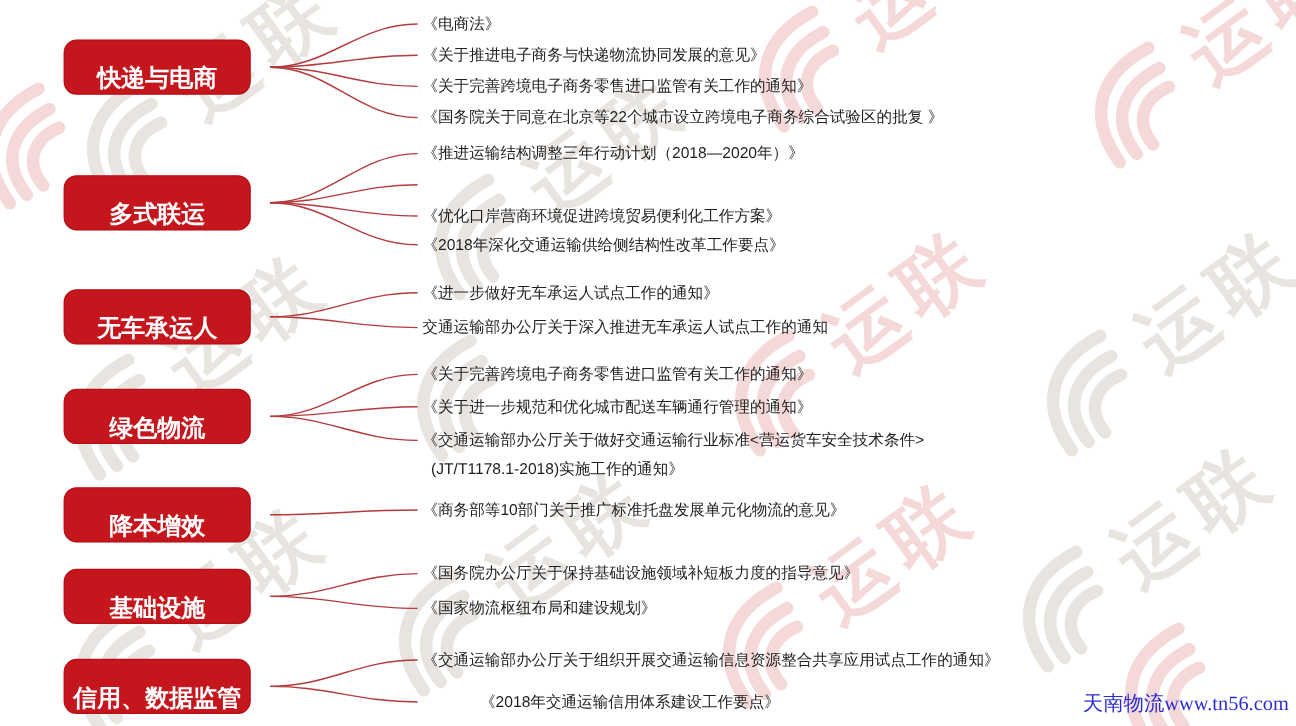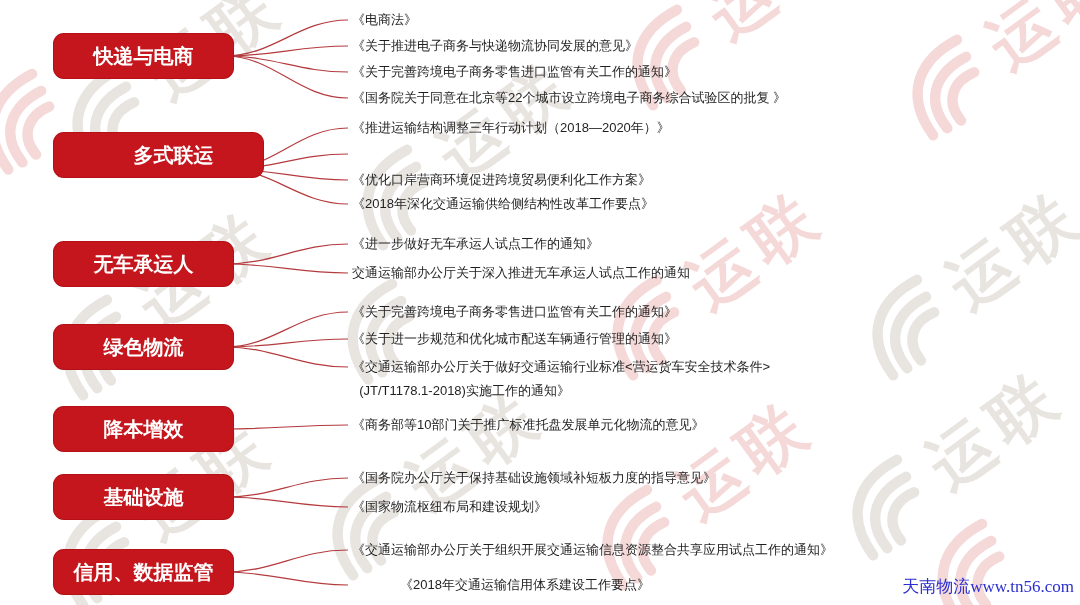--- a/index.html
+++ b/index.html
@@ -10,23 +10,23 @@
   
   #wm-layer{position:absolute;inset:0;z-index:0;pointer-events:none;}
   .wm{position:absolute;transform:rotate(-36deg);display:flex;align-items:center;gap:8px;white-space:nowrap;}
   .wm-txt{font-size:64px;font-weight:bold;letter-spacing:10px;line-height:1;}
   .wm svg{display:block;}
   
   #connectors{position:absolute;left:0;top:0;z-index:1;pointer-events:none;}
   #connectors path{fill:none;stroke:var(--line-red);stroke-width:1.2px;}
   
   .g-box{
-    position:absolute;left:53px;width:181px;height:46px;z-index:2;
+    position:absolute;left:53px;width:156px;height:46px;z-index:2;
     background:var(--box-red);border-radius:11px;
-    display:flex;align-items:center;justify-content:center;
+    display:flex;align-items:flex-end;justify-content:center;
     box-shadow:0 0 0 1px rgba(150,10,15,.35) inset;
   }
   .g-box span{color:#fff;font-weight:bold;font-size:20px;white-space:nowrap;}
   
   .doc{
     position:absolute;left:352px;z-index:2;
     font-size:13px;line-height:24px;color:var(--doc-text);
     white-space:pre-wrap;
   }
   
@@ -172,21 +172,21 @@
       <path d="M225,572 C274,572 298,585 348,585"></path>
     </svg>
   <div class="credit">天南物流www.tn56.com</div>
 <div class="g-box" style="top: 33px;">
       <span>快递与电商</span>
     </div>
     <div class="doc" style="top: 8px;">《电商法》</div>
     <div class="doc" style="top: 34px;">《关于推进电子商务与快递物流协同发展的意见》</div>
     <div class="doc" style="top: 60px;">《关于完善跨境电子商务零售进口监管有关工作的通知》</div>
     <div class="doc" style="top: 86px;">《国务院关于同意在北京等22个城市设立跨境电子商务综合试验区的批复 》</div>
-    <div class="g-box" style="top: 132px; padding-left: 30px;">
+    <div class="g-box" style="top: 146px;">
       <span>多式联运</span>
     </div>
     <div class="doc" style="top: 116px;">《推进运输结构调整三年行动计划（2018—2020年）》</div>
     <div class="doc" style="top: 168px;">《优化口岸营商环境促进跨境贸易便利化工作方案》</div>
     <div class="doc" style="top: 192px;">《2018年深化交通运输供给侧结构性改革工作要点》</div>
     <div class="g-box" style="top: 241px;">
       <span>无车承运人</span>
     </div>
     <div class="doc" style="top: 261px;">交通运输部办公厅关于深入推进无车承运人试点工作的通知</div>
     <div class="doc" style="top: 232px;">《进一步做好无车承运人试点工作的通知》</div>

